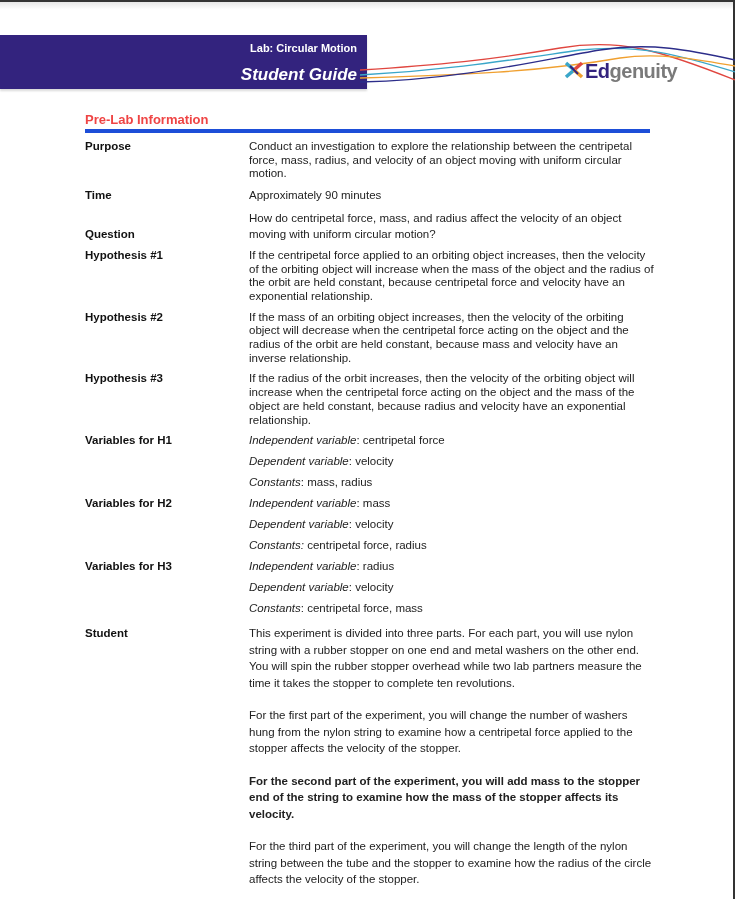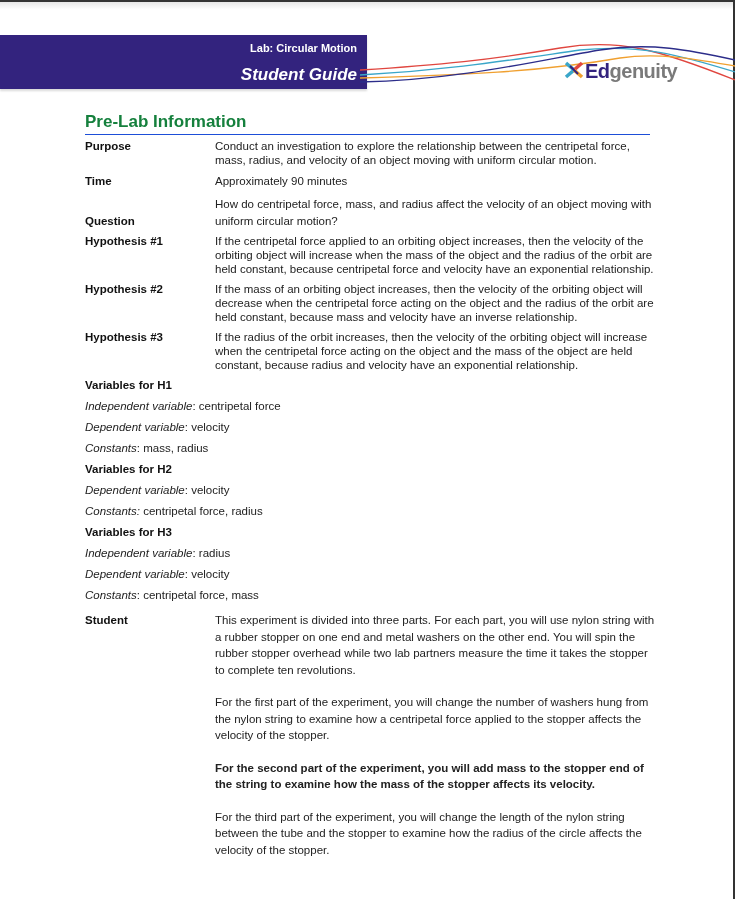--- a/index.html
+++ b/index.html
@@ -37,30 +37,30 @@
     position: absolute; left: 564px; top: 60px; height: 28px;
     display: flex; align-items: flex-start;
   }
   .logo-mark { width: 20px; height: 20px; margin-right: 1px; }
   .logo-text { font-size: 20px; letter-spacing: -0.5px; }
   .logo-ed { color: #33237e; font-weight: bold; }
   .logo-genuity { color: #7a7a7a; font-weight: bold; }
 
   .section-title {
     position: absolute; left: 85px; top: 112px; width: 565px;
-    font-size: 17px; font-weight: bold; color: #15803d;
-    padding-bottom: 2px; border-bottom: 1px solid #1d4ed8;
+    font-size: 13px; font-weight: bold; color: #ef4444;
+    padding-bottom: 2px; border-bottom: 4px solid #1d4ed8;
   }
   .rows { position: absolute; left: 85px; top: 140px; width: 570px; }
   .row { display: flex; font-size: 11.5px; line-height: 13.7px; }
   .row-label { width: 130px; font-weight: bold; color: #111; flex-shrink: 0; }
-  .row-value { width: 440px; color: #222; }
+  .row-value { width: 440px; color: #222; margin-left: 34px; }
   .row-value p { margin: 0; }
   .loose { line-height: 16.5px; }
-  .var-line { line-height: 21px; flex-direction: column; }
+  .var-line { line-height: 21px; }
   em { }
 </style>
 </head>
 <body>
 
 <div class="top-border"></div>
 <div class="top-shade"></div>
 <div class="right-border"></div>
 
 <div class="banner">
@@ -119,20 +119,21 @@
     <div class="row-label">Variables for H1</div>
     <div class="row-value">
       <p><em>Independent variable</em><span>: centripetal force</span></p>
       <p><em>Dependent variable</em><span>: velocity</span></p>
       <p><em>Constants</em><span>: mass, radius</span></p>
     </div>
   </div>
   <div class="row var-line">
     <div class="row-label">Variables for H2</div>
     <div class="row-value">
+      <p><em>Independent variable</em><span>: mass</span></p>
       <p><em>Dependent variable</em><span>: velocity</span></p>
       <p><em>Constants:</em><span> centripetal force, radius</span></p>
     </div>
   </div>
   <div class="row var-line" style="margin-bottom:6px;">
     <div class="row-label">Variables for H3</div>
     <div class="row-value">
       <p><em>Independent variable</em><span>: radius</span></p>
       <p><em>Dependent variable</em><span>: velocity</span></p>
       <p><em>Constants</em><span>: centripetal force, mass</span></p>

